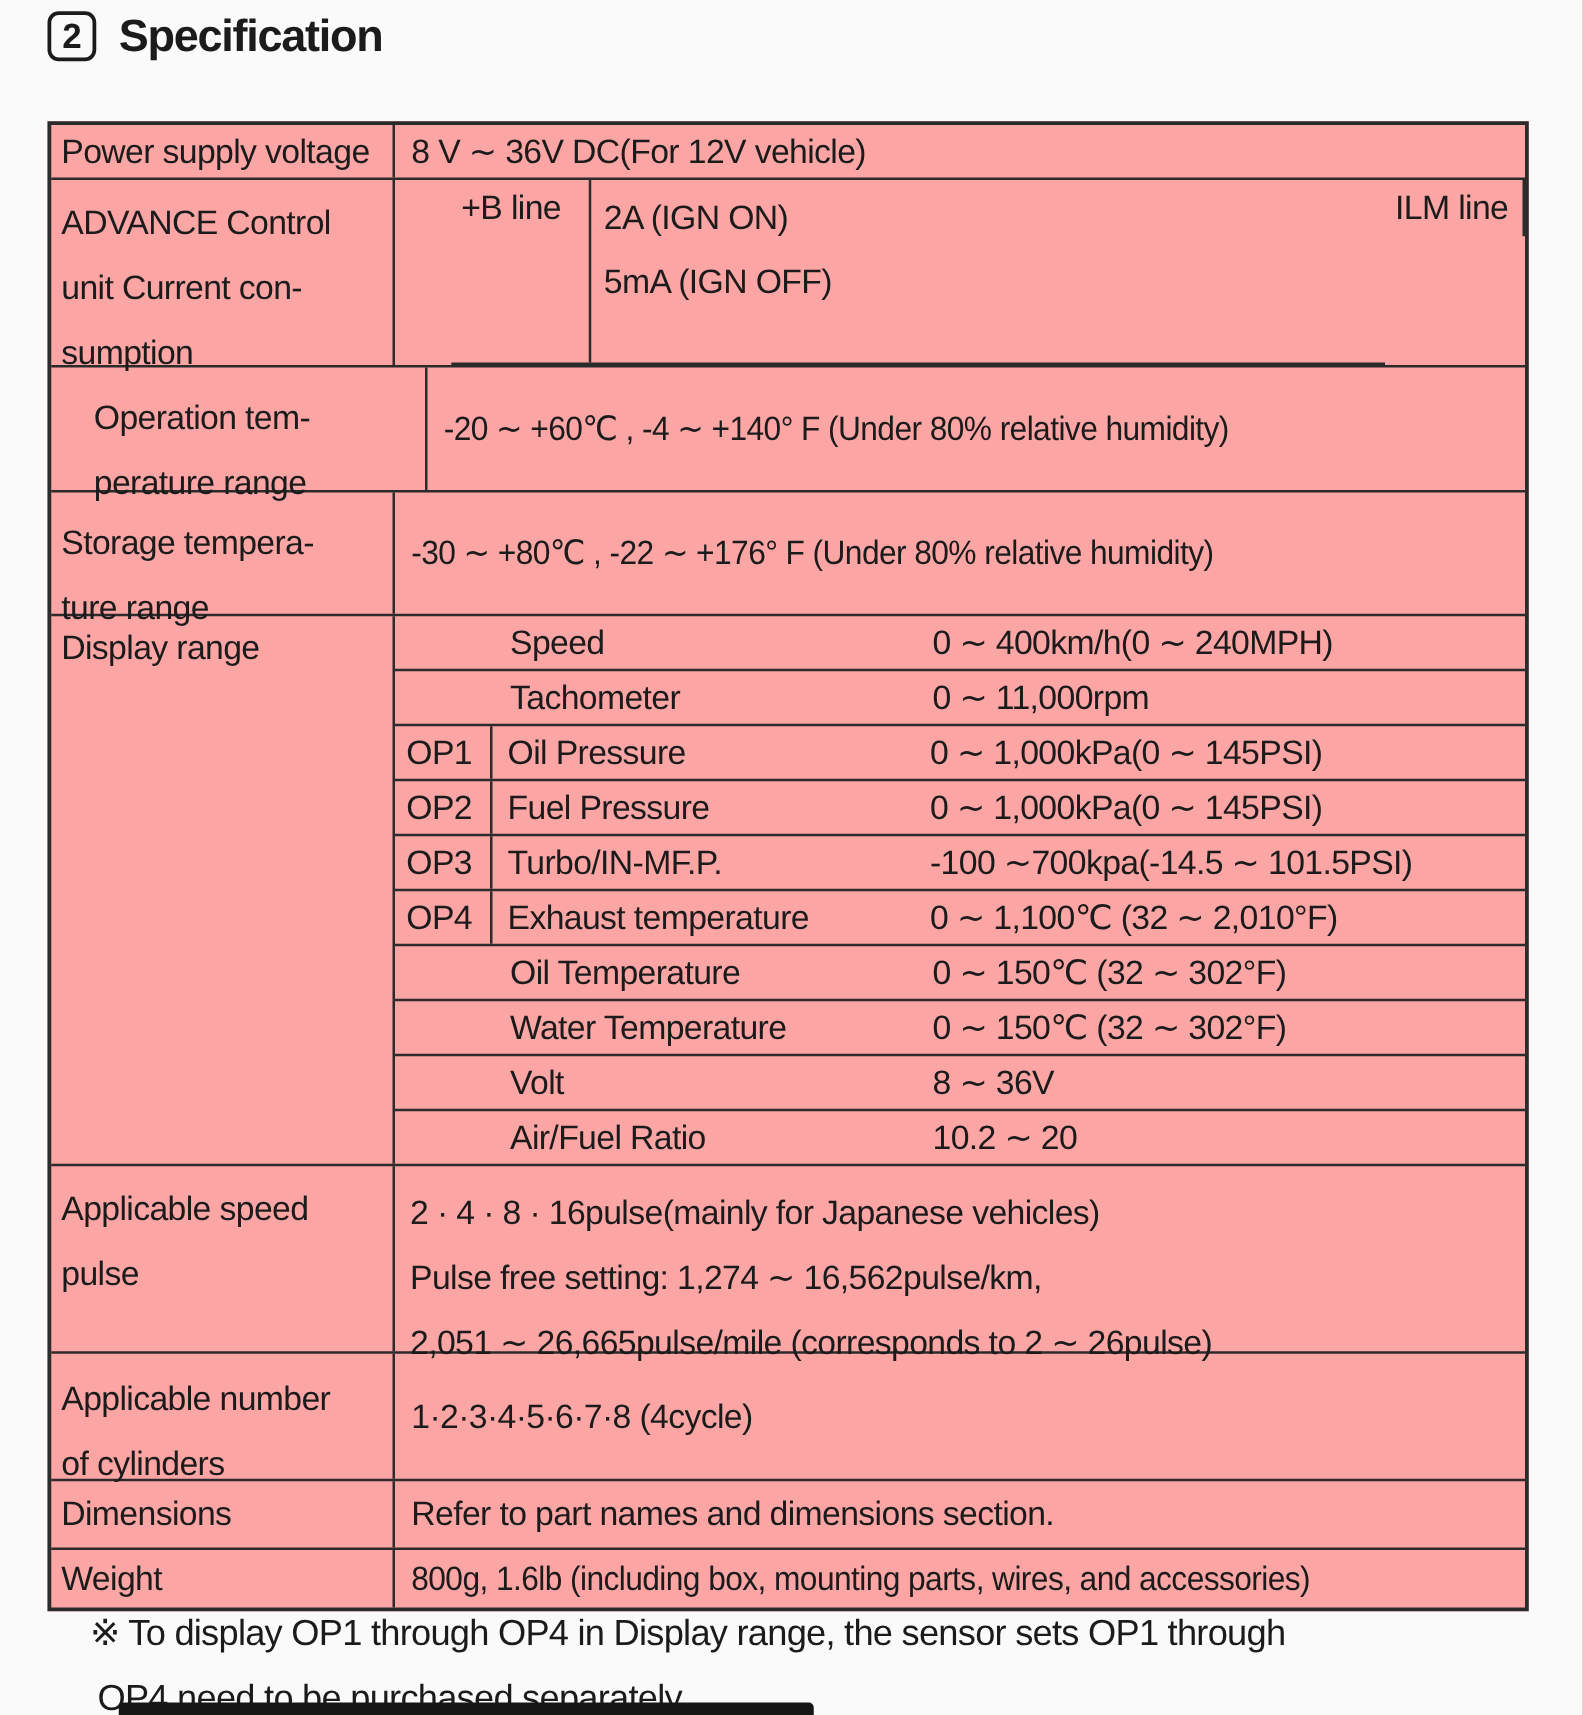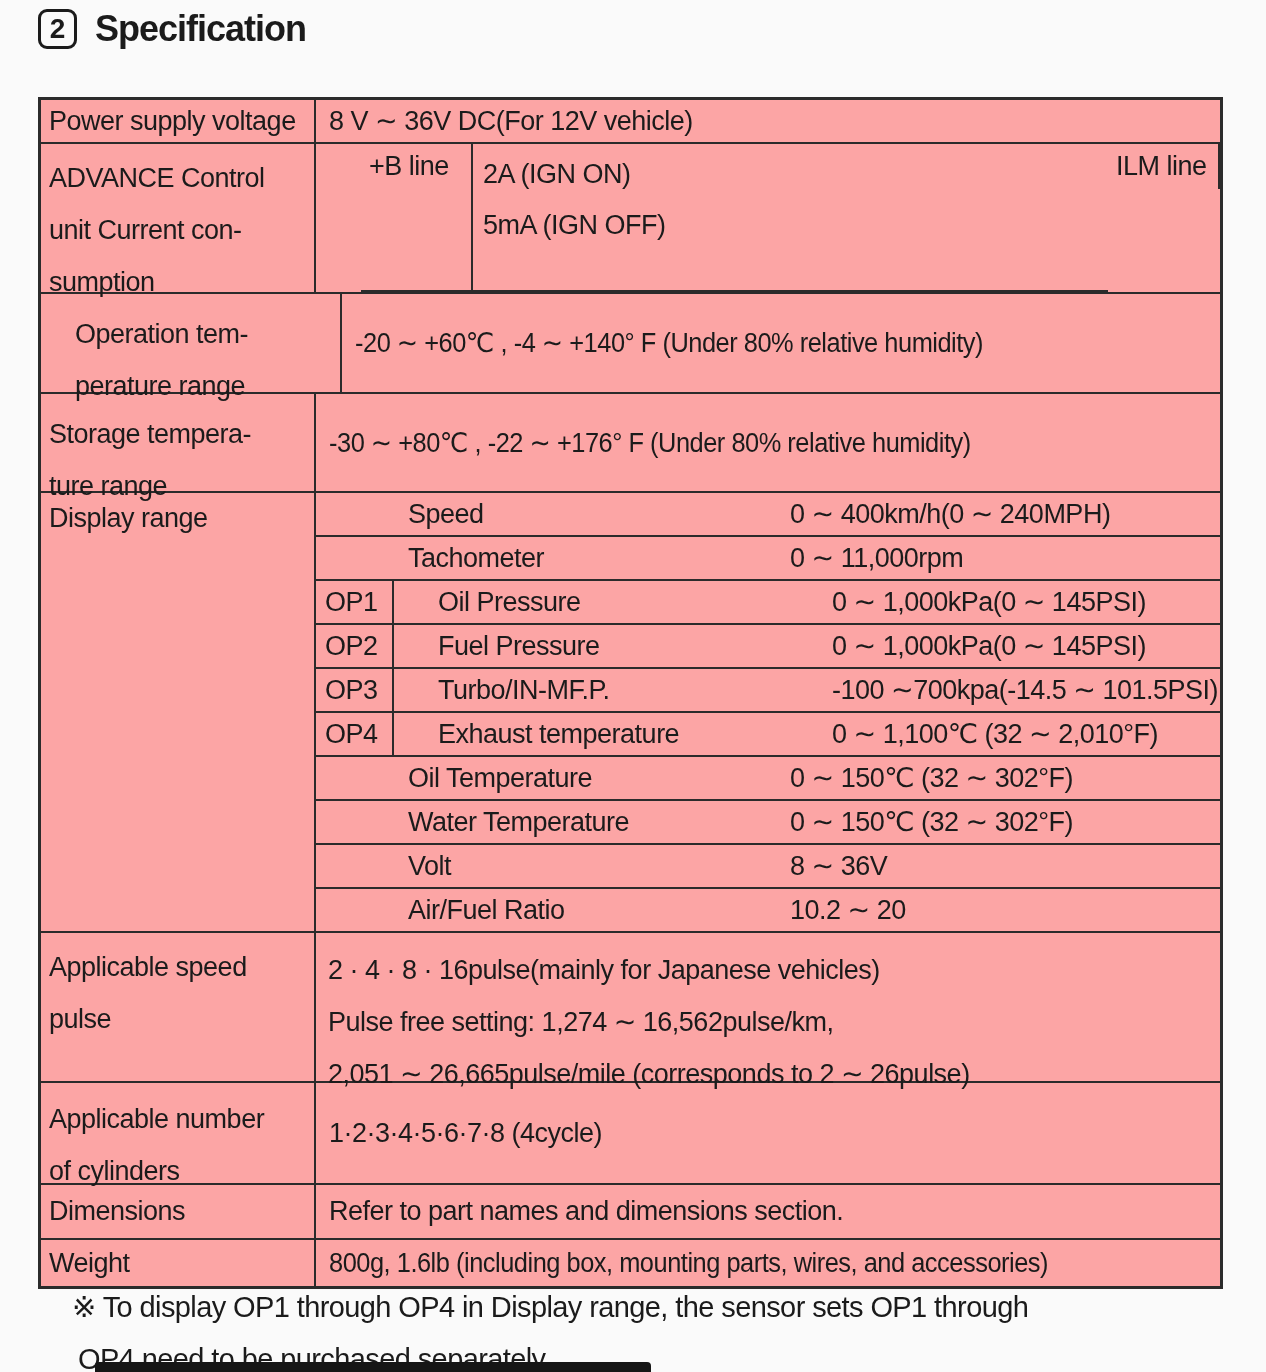--- a/index.html
+++ b/index.html
@@ -71,30 +71,30 @@
     padding-left:8px; white-space:nowrap;
   }
   .cc-key-top { padding-top:7px; }
   .cc-key-mid { display:flex; align-items:center; }
   .cc-vals { flex:1; padding-left:10px; padding-top:5px; }
   .cc-vals span { display:block; line-height:51px; white-space:nowrap; }
   .cc-val-single { flex:1; display:flex; align-items:center; padding-left:10px; white-space:nowrap; }
 
   
   .dr-right { flex:1; display:flex; flex-direction:column; }
-  .dr-row { flex:1; display:flex; border-bottom:2px solid #2b2b2b;gap:44px; }
+  .dr-row { flex:1; display:flex; border-bottom:2px solid #2b2b2b; }
   .dr-row:last-child { border-bottom:none; }
   .op-cell {
     width:78px; flex:0 0 78px;
     border-right:2px solid #2b2b2b;
     display:flex; align-items:center; padding-left:9px;
   }
   .dr-name {
     width:350px; flex:0 0 350px;
-    display:flex; align-items:center; white-space:nowrap;
+    display:flex; align-items:center; padding-left:12px; white-space:nowrap;
   }
   .dr-name-wide {
     width:430px; flex:0 0 430px;
     display:flex; align-items:center; padding-left:92px; white-space:nowrap;
   }
   .dr-val { flex:1; display:flex; align-items:center; white-space:nowrap; }
 
   
   .val-lines { flex:1; padding-left:12px; padding-top:11px; }
   .val-lines span { display:block; line-height:52px; white-space:nowrap; }

